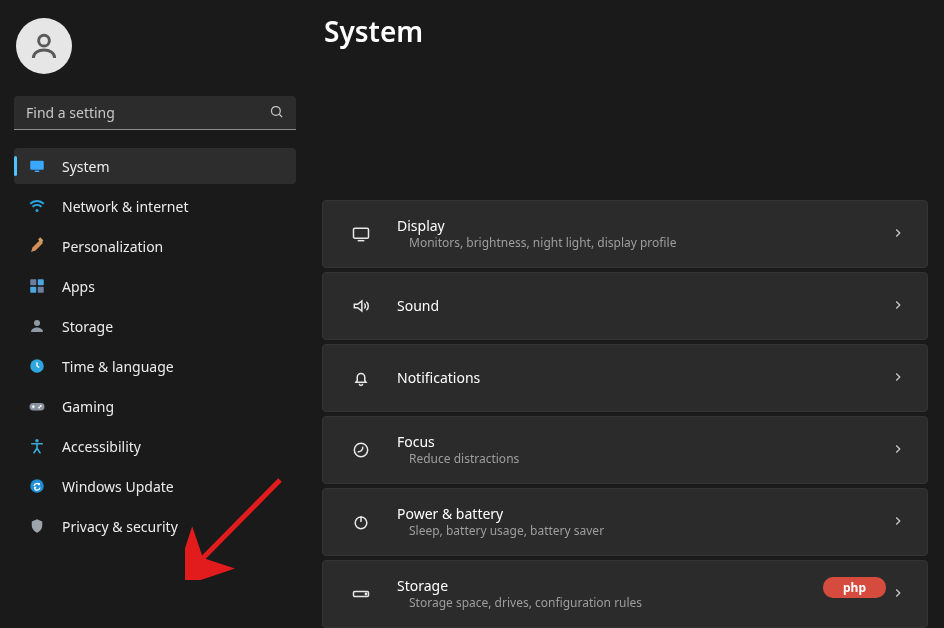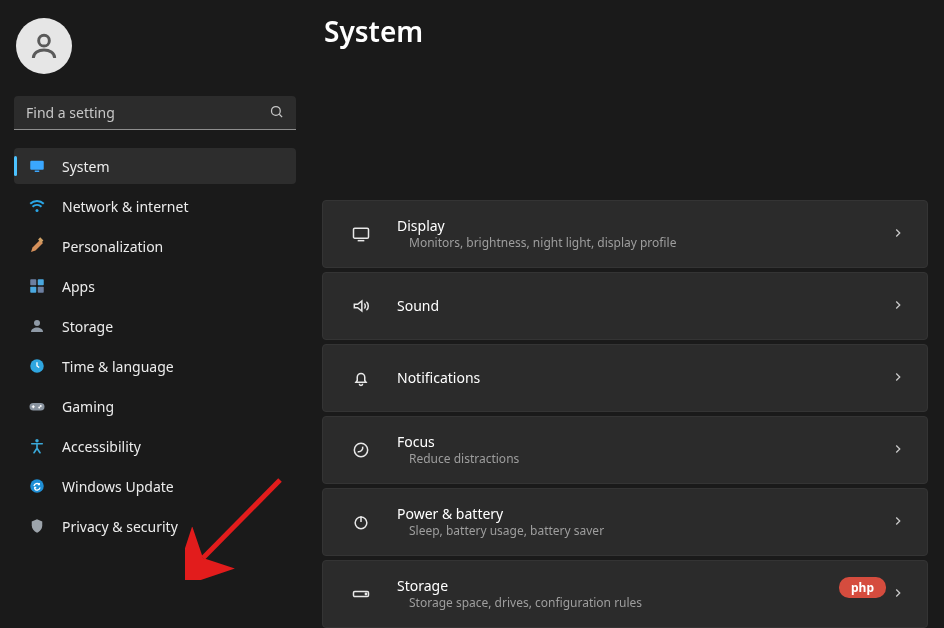--- a/index.html
+++ b/index.html
@@ -32,21 +32,21 @@
     .card-icon { width:40px; display:flex; align-items:center; justify-content:center; }
     .card-icon svg { width:20px; height:20px; stroke:#e8e8e8; stroke-width:1.8; fill:none; }
     .card-text { flex:1; padding-left:16px; }
     .card-title { font-size:14px; color:#fff; line-height:1.3; }
     .card-sub { font-size:12px; color:#9e9e9e; line-height:1.3;margin-left:12px; }
     .chev svg { width:14px; height:14px; stroke:#c9c9c9; stroke-width:2.2; fill:none; }
 
     
     .annot-arrow { position:absolute; left:185px; top:470px; pointer-events:none; }
     
-    .wm { position:absolute; right:58px; bottom:30px; background:#d54c3e; color:#fff; font-weight:700; font-size:12px; padding:2px 12px; border-radius:10px; }
+    .wm { position:absolute; right:58px; bottom:30px; background:#d54c3e; color:#fff; font-weight:700; font-size:12px; padding:2px 20px; border-radius:10px; }
   </style>
 </head>
 <body>
 
 <div class="app">
 
   <div class="sidebar">
     <div class="profile">
       <div class="avatar">
         <svg viewBox="0 0 24 24">

